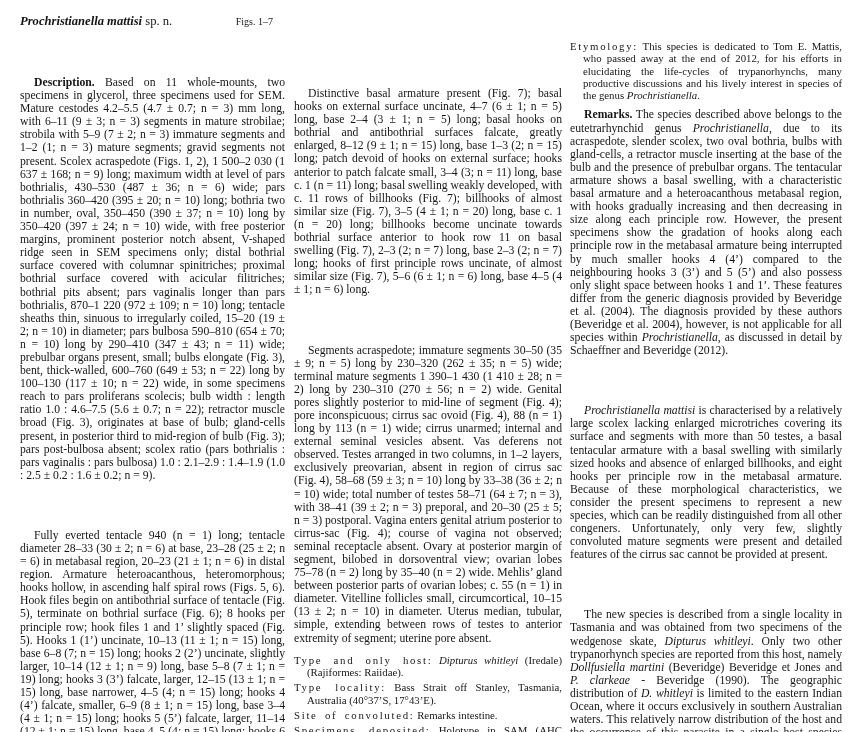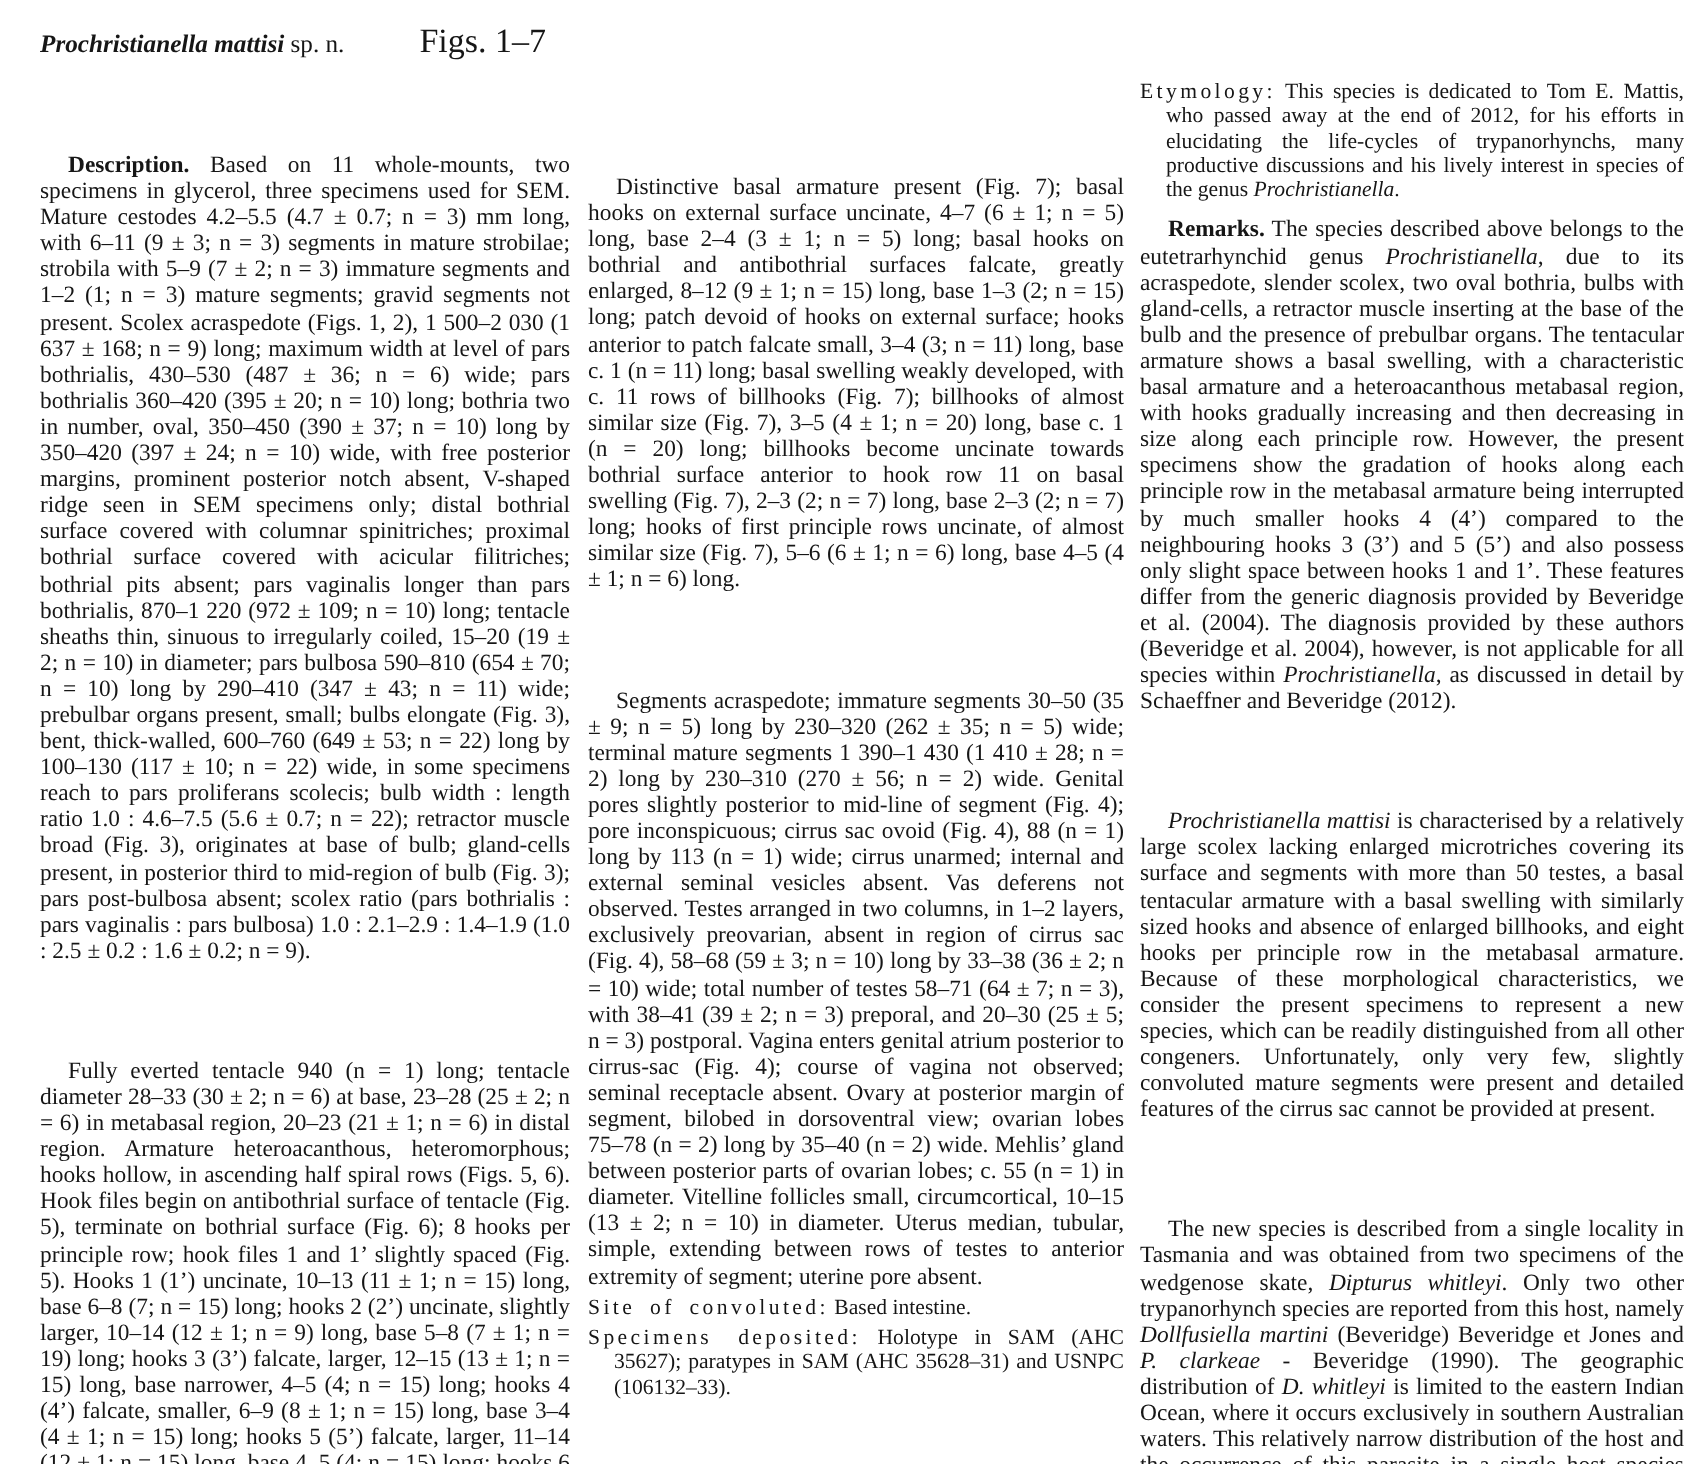--- a/index.html
+++ b/index.html
@@ -20,21 +20,21 @@
 
   .header {
     display: flex;
     justify-content: space-between;
     align-items: baseline;
     margin-bottom: 11px;
     font-size: 12.6px;
     line-height: 14px;
   }
   .title-italic { font-weight: bold; font-style: italic; }
-  .figs { margin-right: 12px; font-size: 17px; }
+  .figs { margin-right: 12px; font-size: 10px; }
 
   p.para {
     font-size: 11.7px;
     line-height: 13.1px;
     text-align: justify;
     text-indent: 14px;
     margin-top: 47px;
   }
   p.entry {
     font-size: 10.8px;
@@ -60,21 +60,23 @@
     <div>
         <p class="para"><span class="bd">Description.</span><span> Based on 11 whole-mounts, two specimens in glycerol, three specimens used for SEM. Mature cestodes 4.2–5.5 (4.7 ± 0.7; n = 3) mm long, with 6–11 (9 ± 3; n = 3) segments in mature strobilae; strobila with 5–9 (7 ± 2; n = 3) immature segments and 1–2 (1; n = 3) mature segments; gravid segments not present. Scolex acraspedote (Figs. 1, 2), 1 500–2 030 (1 637 ± 168; n = 9) long; maximum width at level of pars bothrialis, 430–530 (487 ± 36; n = 6) wide; pars bothrialis 360–420 (395 ± 20; n = 10) long; bothria two in number, oval, 350–450 (390 ± 37; n = 10) long by 350–420 (397 ± 24; n = 10) wide, with free posterior margins, prominent posterior notch absent, V-shaped ridge seen in SEM specimens only; distal bothrial surface covered with columnar spinitriches; proximal bothrial surface covered with acicular filitriches; bothrial pits absent; pars vaginalis longer than pars bothrialis, 870–1 220 (972 ± 109; n = 10) long; tentacle sheaths thin, sinuous to irregularly coiled, 15–20 (19 ± 2; n = 10) in diameter; pars bulbosa 590–810 (654 ± 70; n = 10) long by 290–410 (347 ± 43; n = 11) wide; prebulbar organs present, small; bulbs elongate (Fig. 3), bent, thick-walled, 600–760 (649 ± 53; n = 22) long by 100–130 (117 ± 10; n = 22) wide, in some specimens reach to pars proliferans scolecis; bulb width : length ratio 1.0 : 4.6–7.5 (5.6 ± 0.7; n = 22); retractor muscle broad (Fig. 3), originates at base of bulb; gland-cells present, in posterior third to mid-region of bulb (Fig. 3); pars post-bulbosa absent; scolex ratio (pars bothrialis : pars vaginalis : pars bulbosa) 1.0 : 2.1–2.9 : 1.4–1.9 (1.0 : 2.5 ± 0.2 : 1.6 ± 0.2; n = 9).</span></p>
         <p class="para"><span>Fully everted tentacle 940 (n = 1) long; tentacle diameter 28–33 (30 ± 2; n = 6) at base, 23–28 (25 ± 2; n = 6) in metabasal region, 20–23 (21 ± 1; n = 6) in distal region. Armature heteroacanthous, heteromorphous; hooks hollow, in ascending half spiral rows (Figs. 5, 6). Hook files begin on antibothrial surface of tentacle (Fig. 5), terminate on bothrial surface (Fig. 6); 8 hooks per principle row; hook files 1 and 1’ slightly spaced (Fig. 5). Hooks 1 (1’) uncinate, 10–13 (11 ± 1; n = 15) long, base 6–8 (7; n = 15) long; hooks 2 (2’) uncinate, slightly larger, 10–14 (12 ± 1; n = 9) long, base 5–8 (7 ± 1; n = 19) long; hooks 3 (3’) falcate, larger, 12–15 (13 ± 1; n = 15) long, base narrower, 4–5 (4; n = 15) long; hooks 4 (4’) falcate, smaller, 6–9 (8 ± 1; n = 15) long, base 3–4 (4 ± 1; n = 15) long; hooks 5 (5’) falcate, larger, 11–14 (12 ± 1; n = 15) long, base 4–5 (4; n = 15) long; hooks 6 (6’)–8 (8’) spiniform, of similar size, 6–7 (6; n = 30) long, base 1–3 (2 ± 1; n = 30) long.</span></p>
       </div>
   </div>
 
   <div class="col col-2">
     <div>
         <p class="para"><span>Distinctive basal armature present (Fig. 7); basal hooks on external surface uncinate, 4–7 (6 ± 1; n = 5) long, base 2–4 (3 ± 1; n = 5) long; basal hooks on bothrial and antibothrial surfaces falcate, greatly enlarged, 8–12 (9 ± 1; n = 15) long, base 1–3 (2; n = 15) long; patch devoid of hooks on external surface; hooks anterior to patch falcate small, 3–4 (3; n = 11) long, base c. 1 (n = 11) long; basal swelling weakly developed, with c. 11 rows of billhooks (Fig. 7); billhooks of almost similar size (Fig. 7), 3–5 (4 ± 1; n = 20) long, base c. 1 (n = 20) long; billhooks become uncinate towards bothrial surface anterior to hook row 11 on basal swelling (Fig. 7), 2–3 (2; n = 7) long, base 2–3 (2; n = 7) long; hooks of first principle rows uncinate, of almost similar size (Fig. 7), 5–6 (6 ± 1; n = 6) long, base 4–5 (4 ± 1; n = 6) long.</span></p>
         <p class="para"><span>Segments acraspedote; immature segments 30–50 (35 ± 9; n = 5) long by 230–320 (262 ± 35; n = 5) wide; terminal mature segments 1 390–1 430 (1 410 ± 28; n = 2) long by 230–310 (270 ± 56; n = 2) wide. Genital pores slightly posterior to mid-line of segment (Fig. 4); pore inconspicuous; cirrus sac ovoid (Fig. 4), 88 (n = 1) long by 113 (n = 1) wide; cirrus unarmed; internal and external seminal vesicles absent. Vas deferens not observed. Testes arranged in two columns, in 1–2 layers, exclusively preovarian, absent in region of cirrus sac (Fig. 4), 58–68 (59 ± 3; n = 10) long by 33–38 (36 ± 2; n = 10) wide; total number of testes 58–71 (64 ± 7; n = 3), with 38–41 (39 ± 2; n = 3) preporal, and 20–30 (25 ± 5; n = 3) postporal. Vagina enters genital atrium posterior to cirrus-sac (Fig. 4); course of vagina not observed; seminal receptacle absent. Ovary at posterior margin of segment, bilobed in dorsoventral view; ovarian lobes 75–78 (n = 2) long by 35–40 (n = 2) wide. Mehlis’ gland between posterior parts of ovarian lobes; c. 55 (n = 1) in diameter. Vitelline follicles small, circumcortical, 10–15 (13 ± 2; n = 10) in diameter. Uterus median, tubular, simple, extending between rows of testes to anterior extremity of segment; uterine pore absent.</span></p>
-        <p class="entry" style="margin-top: 3px;"><span class="ls">Site of convoluted:</span><span> Based intestine.</span></p>
+        <p class="entry" style="margin-top: 9px;"><span class="ls">Type and only host:</span><span> </span><span class="it">Dipturus whitleyi</span><span> (Iredale) (Rajiformes: Raiidae).</span></p>
+        <p class="entry" style="margin-top: 3px;"><span class="ls">Type locality:</span><span> Bass Strait off Stanley, Tasmania, Australia (40°37’S, 17°43’E).</span></p>
+        <p class="entry" style="margin-top: 3px;"><span class="ls">Site of convoluted:</span><span> Remarks intestine.</span></p>
         <p class="entry" style="margin-top: 3px;"><span class="ls">Specimens deposited:</span><span> Holotype in SAM (AHC 35627); paratypes in SAM (AHC 35628–31) and USNPC (106132–33).</span></p>
       </div>
   </div>
 
   <div class="col col-3">
     <div>
         <p class="entry"><span class="ls">Etymology:</span><span> This species is dedicated to Tom E. Mattis, who passed away at the end of 2012, for his efforts in elucidating the life-cycles of trypanorhynchs, many productive discussions and his lively interest in species of the genus </span><span class="it">Prochristianella</span><span>.</span></p>
         <p class="para" style="margin-top: 7px;"><span class="bd">Remarks.</span><span> The species described above belongs to the eutetrarhynchid genus </span><span class="it">Prochristianella</span><span>, due to its acraspedote, slender scolex, two oval bothria, bulbs with gland-cells, a retractor muscle inserting at the base of the bulb and the presence of prebulbar organs. The tentacular armature shows a basal swelling, with a characteristic basal armature and a heteroacanthous metabasal region, with hooks gradually increasing and then decreasing in size along each principle row. However, the present specimens show the gradation of hooks along each principle row in the metabasal armature being interrupted by much smaller hooks 4 (4’) compared to the neighbouring hooks 3 (3’) and 5 (5’) and also possess only slight space between hooks 1 and 1’. These features differ from the generic diagnosis provided by Beveridge et al. (2004). The diagnosis provided by these authors (Beveridge et al. 2004), however, is not applicable for all species within </span><span class="it">Prochristianella</span><span>, as discussed in detail by Schaeffner and Beveridge (2012).</span></p>
         <p class="para"><span class="it">Prochristianella mattisi</span><span> is characterised by a relatively large scolex lacking enlarged microtriches covering its surface and segments with more than 50 testes, a basal tentacular armature with a basal swelling with similarly sized hooks and absence of enlarged billhooks, and eight hooks per principle row in the metabasal armature. Because of these morphological characteristics, we consider the present specimens to represent a new species, which can be readily distinguished from all other congeners. Unfortunately, only very few, slightly convoluted mature segments were present and detailed features of the cirrus sac cannot be provided at present.</span></p>
         <p class="para"><span>The new species is described from a single locality in Tasmania and was obtained from two specimens of the wedgenose skate, </span><span class="it">Dipturus whitleyi</span><span>. Only two other trypanorhynch species are reported from this host, namely </span><span class="it">Dollfusiella martini</span><span> (Beveridge) Beveridge et Jones and </span><span class="it">P. clarkeae</span><span> - Beveridge (1990). The geographic distribution of </span><span class="it">D. whitleyi</span><span> is limited to the eastern Indian Ocean, where it occurs exclusively in southern Australian waters. This relatively narrow distribution of the host and the occurrence of this parasite in a single host species lead to the assumption that </span><span class="it">P. mattisi</span><span> might be a parasite endemic to the southern ocean with a high host specificity.</span></p>

